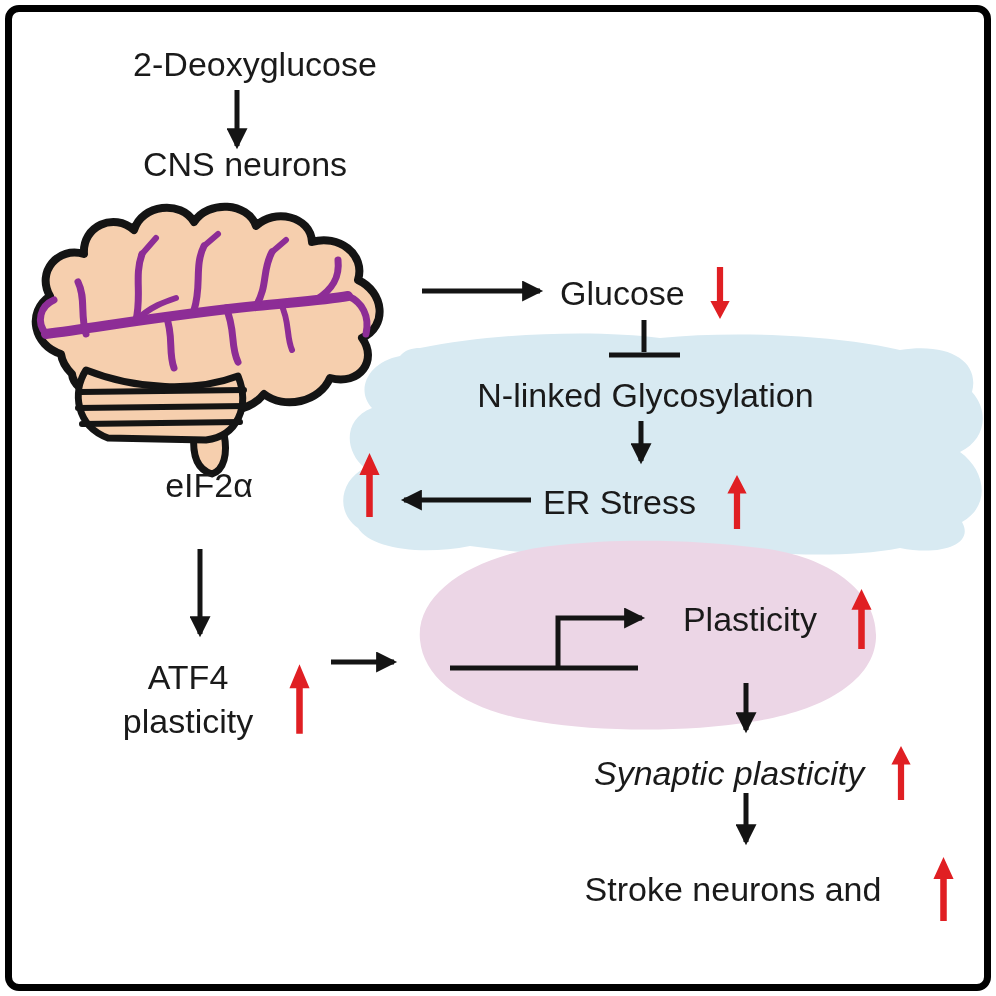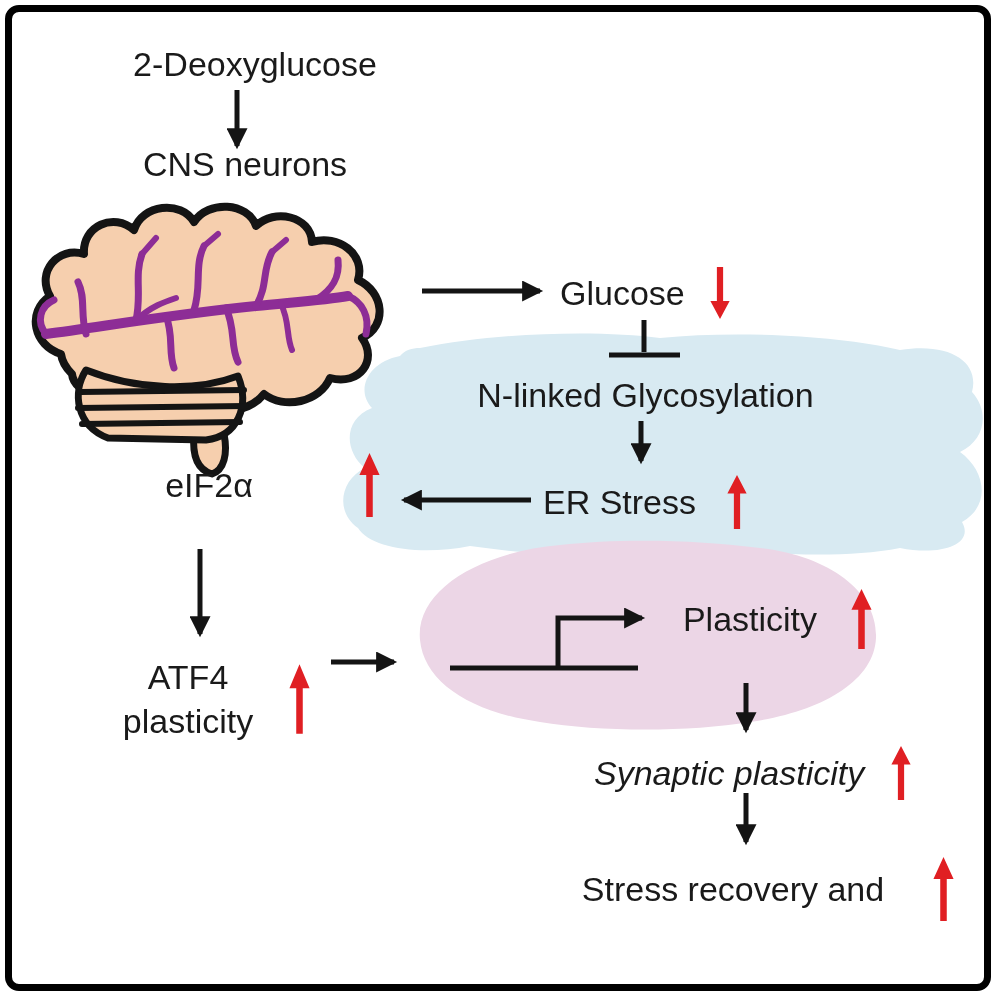--- a/index.html
+++ b/index.html
@@ -223,21 +223,21 @@
     <span>Synaptic plasticity</span>
     <span class="red-arrow">
       <svg width="22" height="56" viewBox="0 0 24 60" preserveAspectRatio="none">
           <use href="#arr-up"></use>
         </svg>
     </span>
   </div>
 
   <div class="label flex-row" style="left:548px;top:856px;gap:14px;">
     <div class="center two-line" style="width:370px;">
-      <div>Stress recovery and</div>
+      <div>Stroke neurons and</div>
     </div>
     <span class="red-arrow">
       <svg width="23" height="66" viewBox="0 0 24 60" preserveAspectRatio="none">
           <use href="#arr-up"></use>
         </svg>
     </span>
   </div>
 
   <div class="frame"></div>
 </div>

